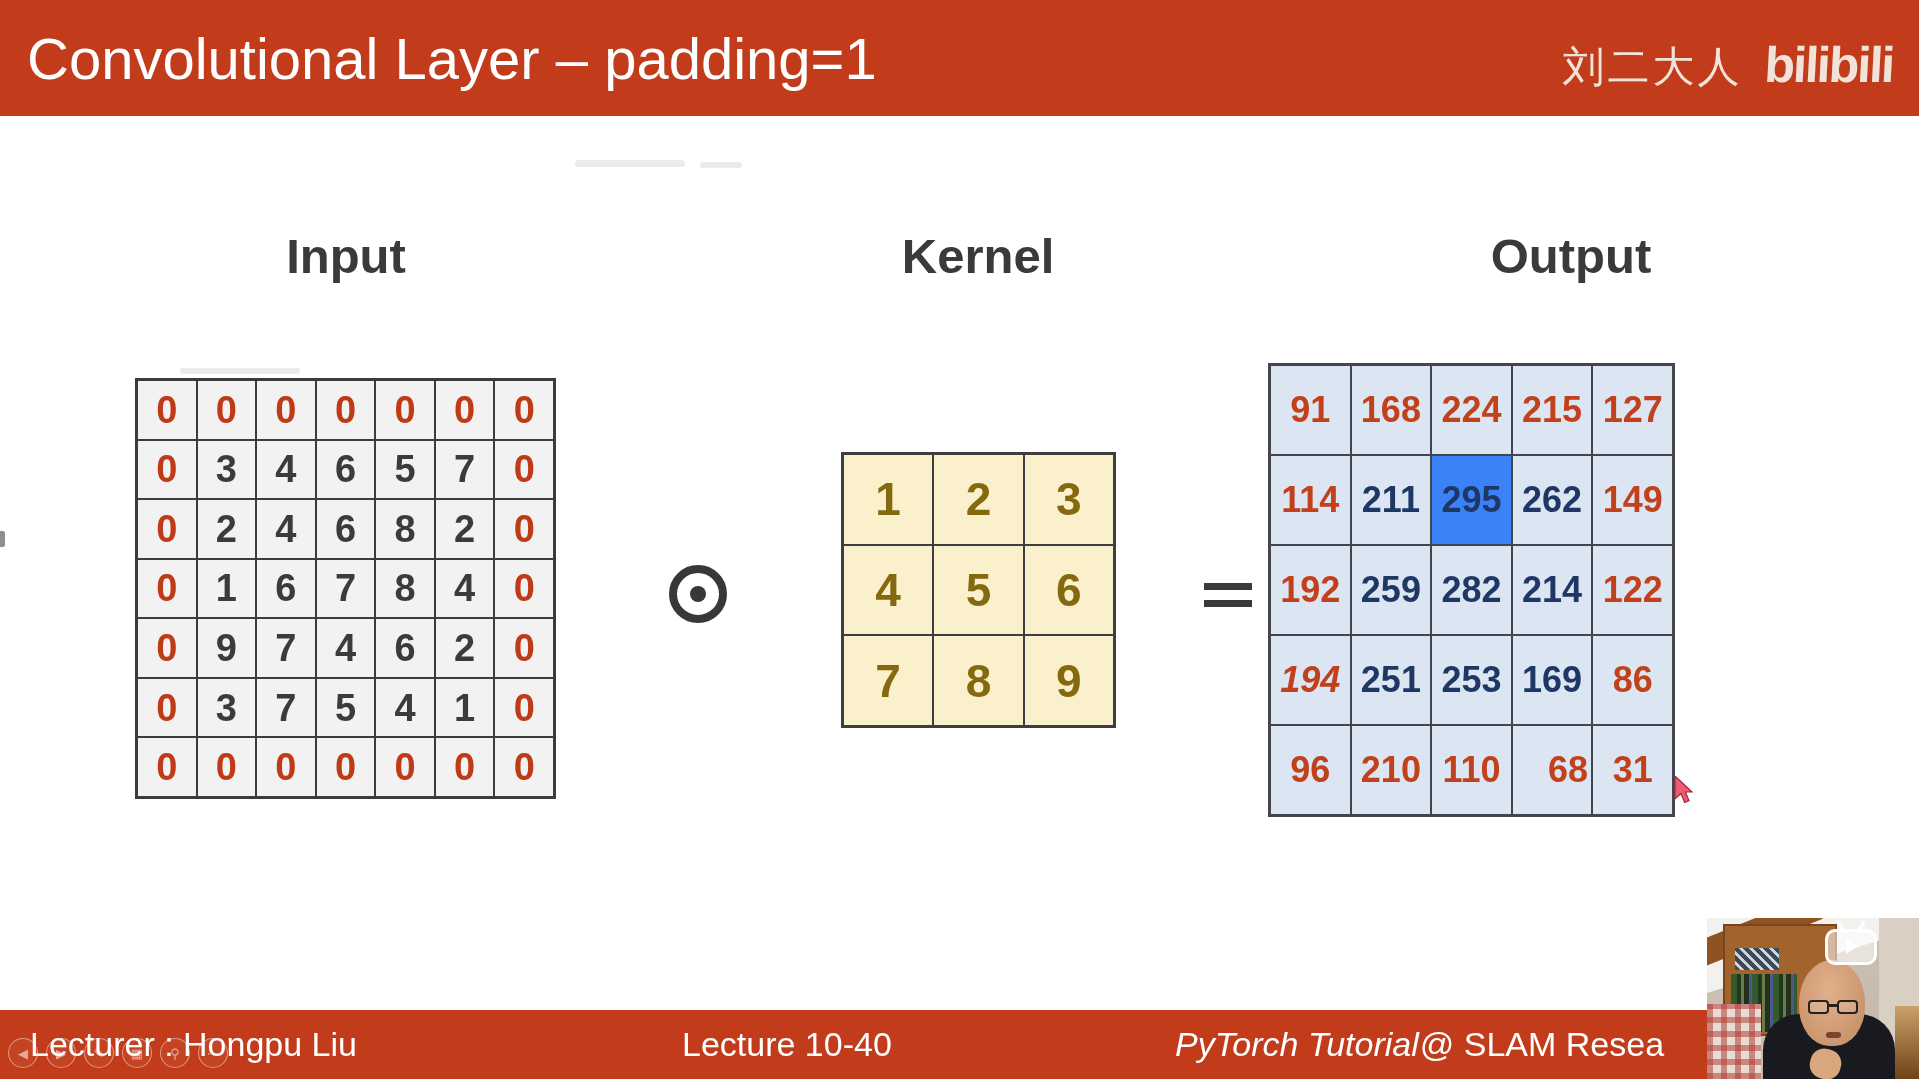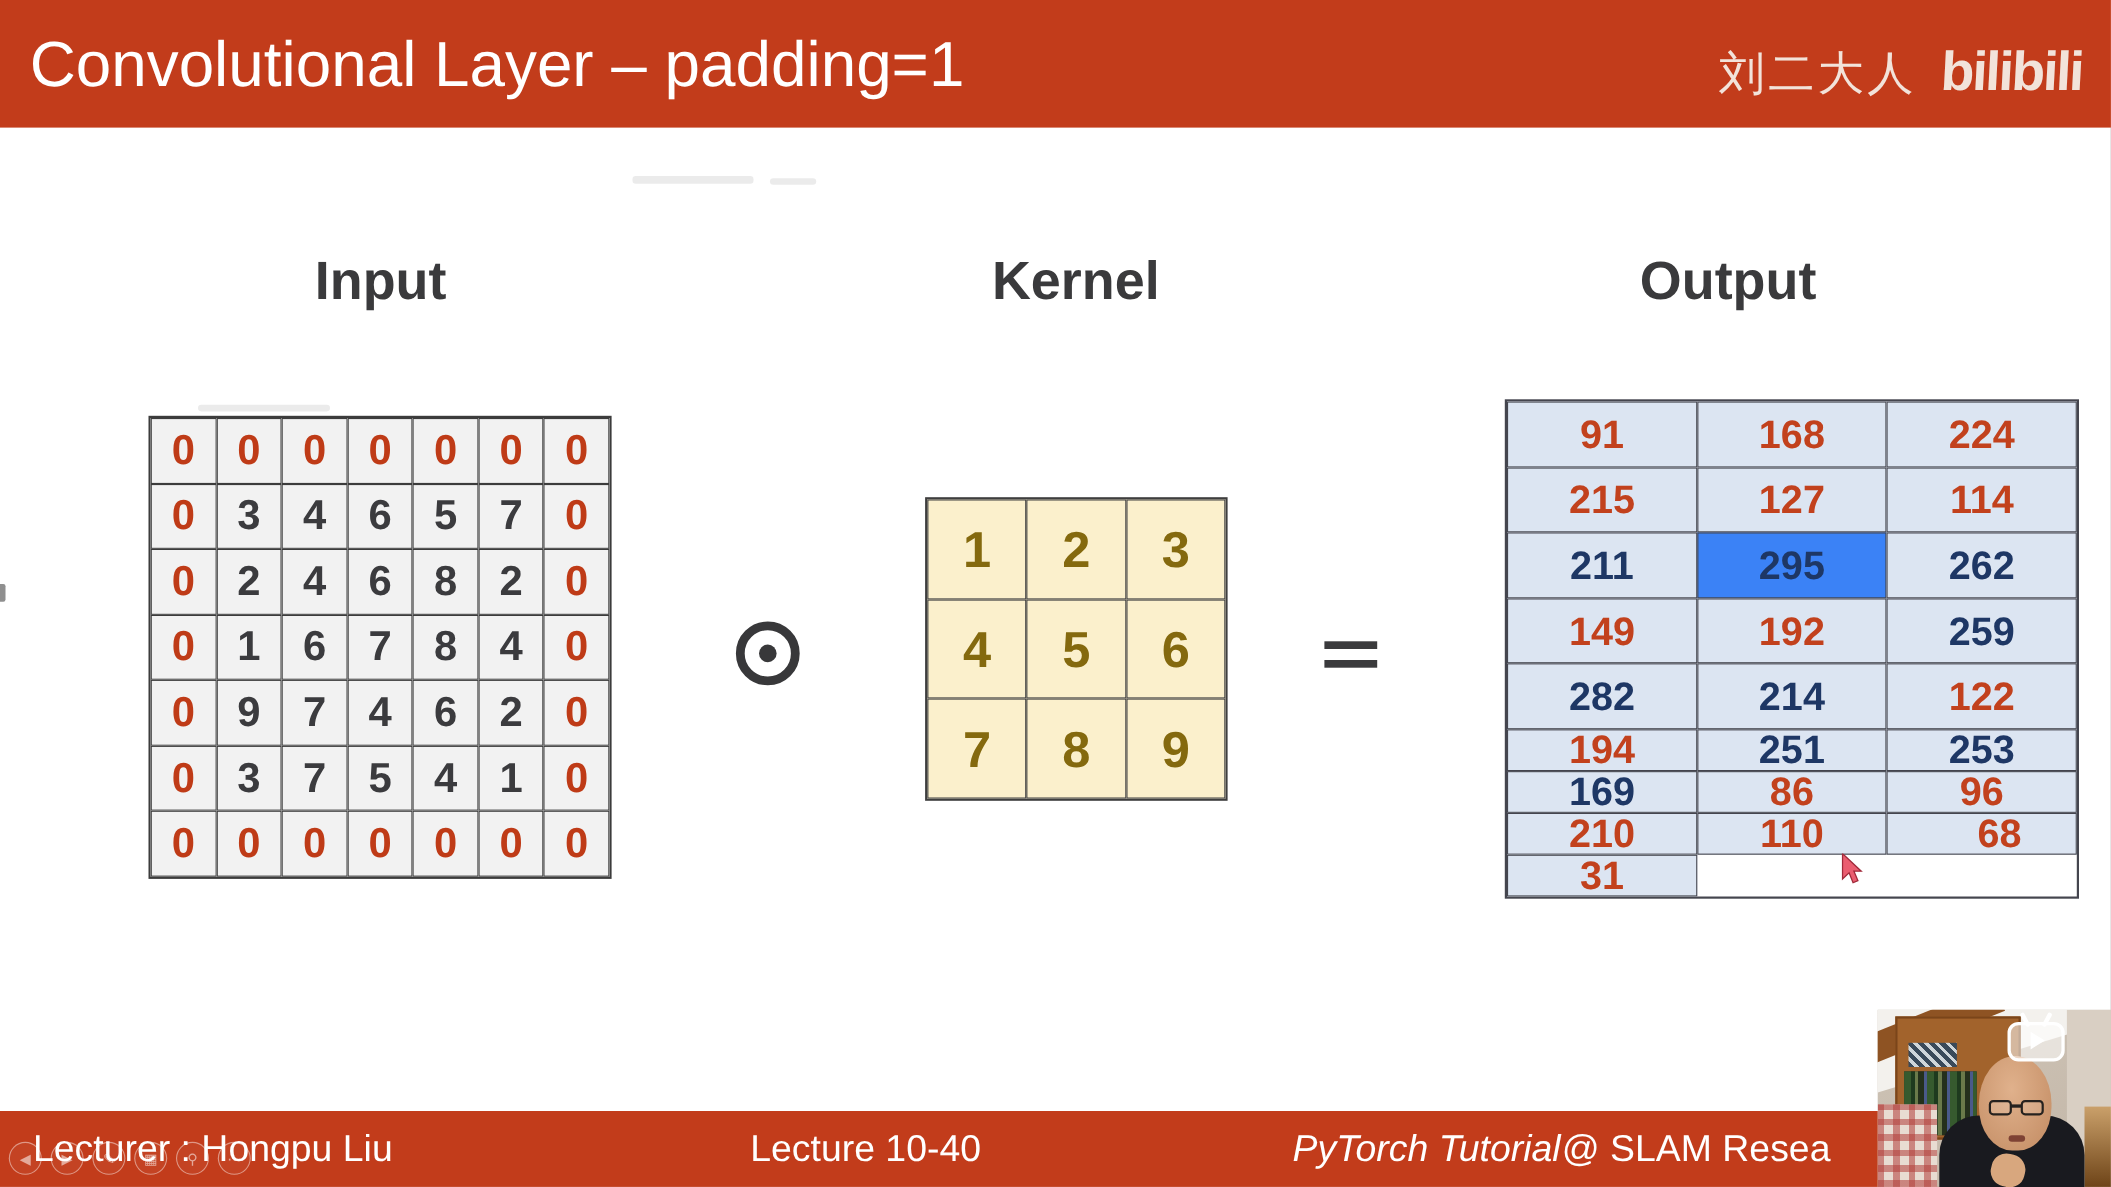--- a/index.html
+++ b/index.html
@@ -39,22 +39,22 @@
   .grid .cell{
     border-style:solid;border-width:1px;display:flex;align-items:center;
     justify-content:center;font-weight:700;line-height:1;
   }
   .input-grid{left:135px;top:378px;width:421px;height:421px;
     grid-template-rows:repeat(7,1fr);grid-template-columns:repeat(7,1fr);}
   .input-grid .cell{font-size:38px;}
   .kernel-grid{left:841px;top:452px;width:275px;height:276px;
     grid-template-rows:repeat(3,1fr);grid-template-columns:repeat(3,1fr);}
   .kernel-grid .cell{font-size:46px;}
-  .output-grid{left:1368px;top:363px;width:522px;height:454px;
-    grid-template-rows:repeat(5,1fr);grid-template-columns:repeat(3,1fr);}
+  .output-grid{left:1268px;top:363px;width:407px;height:454px;
+    grid-template-rows:repeat(5,1fr);grid-template-columns:repeat(5,1fr);}
   .output-grid .cell{font-size:36px;}
   
   .odot{
     position:absolute;left:669px;top:565px;width:58px;height:58px;
     border:8px solid #38383a;border-radius:50%;
   }
   .odot::after{
     content:"";position:absolute;left:50%;top:50%;width:16px;height:16px;
     margin:-8px 0 0 -8px;background:#38383a;border-radius:50%;
   }
@@ -241,21 +241,21 @@
       <div class="cell" style="background: rgb(220, 229, 242); border-color: rgb(68, 69, 78); color: rgb(194, 65, 29);">114</div>
       <div class="cell" style="background: rgb(220, 229, 242); border-color: rgb(68, 69, 78); color: rgb(30, 55, 101);">211</div>
       <div class="cell" style="background: #3b82f6; border-color: rgb(68, 69, 78); color: rgb(30, 55, 101);">295</div>
       <div class="cell" style="background: rgb(220, 229, 242); border-color: rgb(68, 69, 78); color: rgb(30, 55, 101);">262</div>
       <div class="cell" style="background: rgb(220, 229, 242); border-color: rgb(68, 69, 78); color: rgb(194, 65, 29);">149</div>
       <div class="cell" style="background: rgb(220, 229, 242); border-color: rgb(68, 69, 78); color: rgb(194, 65, 29);">192</div>
       <div class="cell" style="background: rgb(220, 229, 242); border-color: rgb(68, 69, 78); color: rgb(30, 55, 101);">259</div>
       <div class="cell" style="background: rgb(220, 229, 242); border-color: rgb(68, 69, 78); color: rgb(30, 55, 101);">282</div>
       <div class="cell" style="background: rgb(220, 229, 242); border-color: rgb(68, 69, 78); color: rgb(30, 55, 101);">214</div>
       <div class="cell" style="background: rgb(220, 229, 242); border-color: rgb(68, 69, 78); color: rgb(194, 65, 29); text-align: center;">122</div>
-      <div class="cell" style="background: rgb(220, 229, 242); border-color: rgb(68, 69, 78); color: rgb(194, 65, 29);">194</div>
+      <div class="cell" style="background: rgb(220, 229, 242); border-color: rgb(68, 69, 78); color: rgb(194, 65, 29); font-style: italic;">194</div>
       <div class="cell" style="background: rgb(220, 229, 242); border-color: rgb(68, 69, 78); color: rgb(30, 55, 101);">251</div>
       <div class="cell" style="background: rgb(220, 229, 242); border-color: rgb(68, 69, 78); color: rgb(30, 55, 101);">253</div>
       <div class="cell" style="background: rgb(220, 229, 242); border-color: rgb(68, 69, 78); color: rgb(30, 55, 101);">169</div>
       <div class="cell" style="background: rgb(220, 229, 242); border-color: rgb(68, 69, 78); color: rgb(194, 65, 29);">86</div>
       <div class="cell" style="background: rgb(220, 229, 242); border-color: rgb(68, 69, 78); color: rgb(194, 65, 29);">96</div>
       <div class="cell" style="background: rgb(220, 229, 242); border-color: rgb(68, 69, 78); color: rgb(194, 65, 29);">210</div>
       <div class="cell" style="background: rgb(220, 229, 242); border-color: rgb(68, 69, 78); color: rgb(194, 65, 29);">110</div>
       <div class="cell" style="background: rgb(220, 229, 242); border-color: rgb(68, 69, 78); color: rgb(194, 65, 29); padding-left: 32px;">68</div>
       <div class="cell" style="background: rgb(220, 229, 242); border-color: rgb(68, 69, 78); color: rgb(194, 65, 29);">31</div>
     </div>

